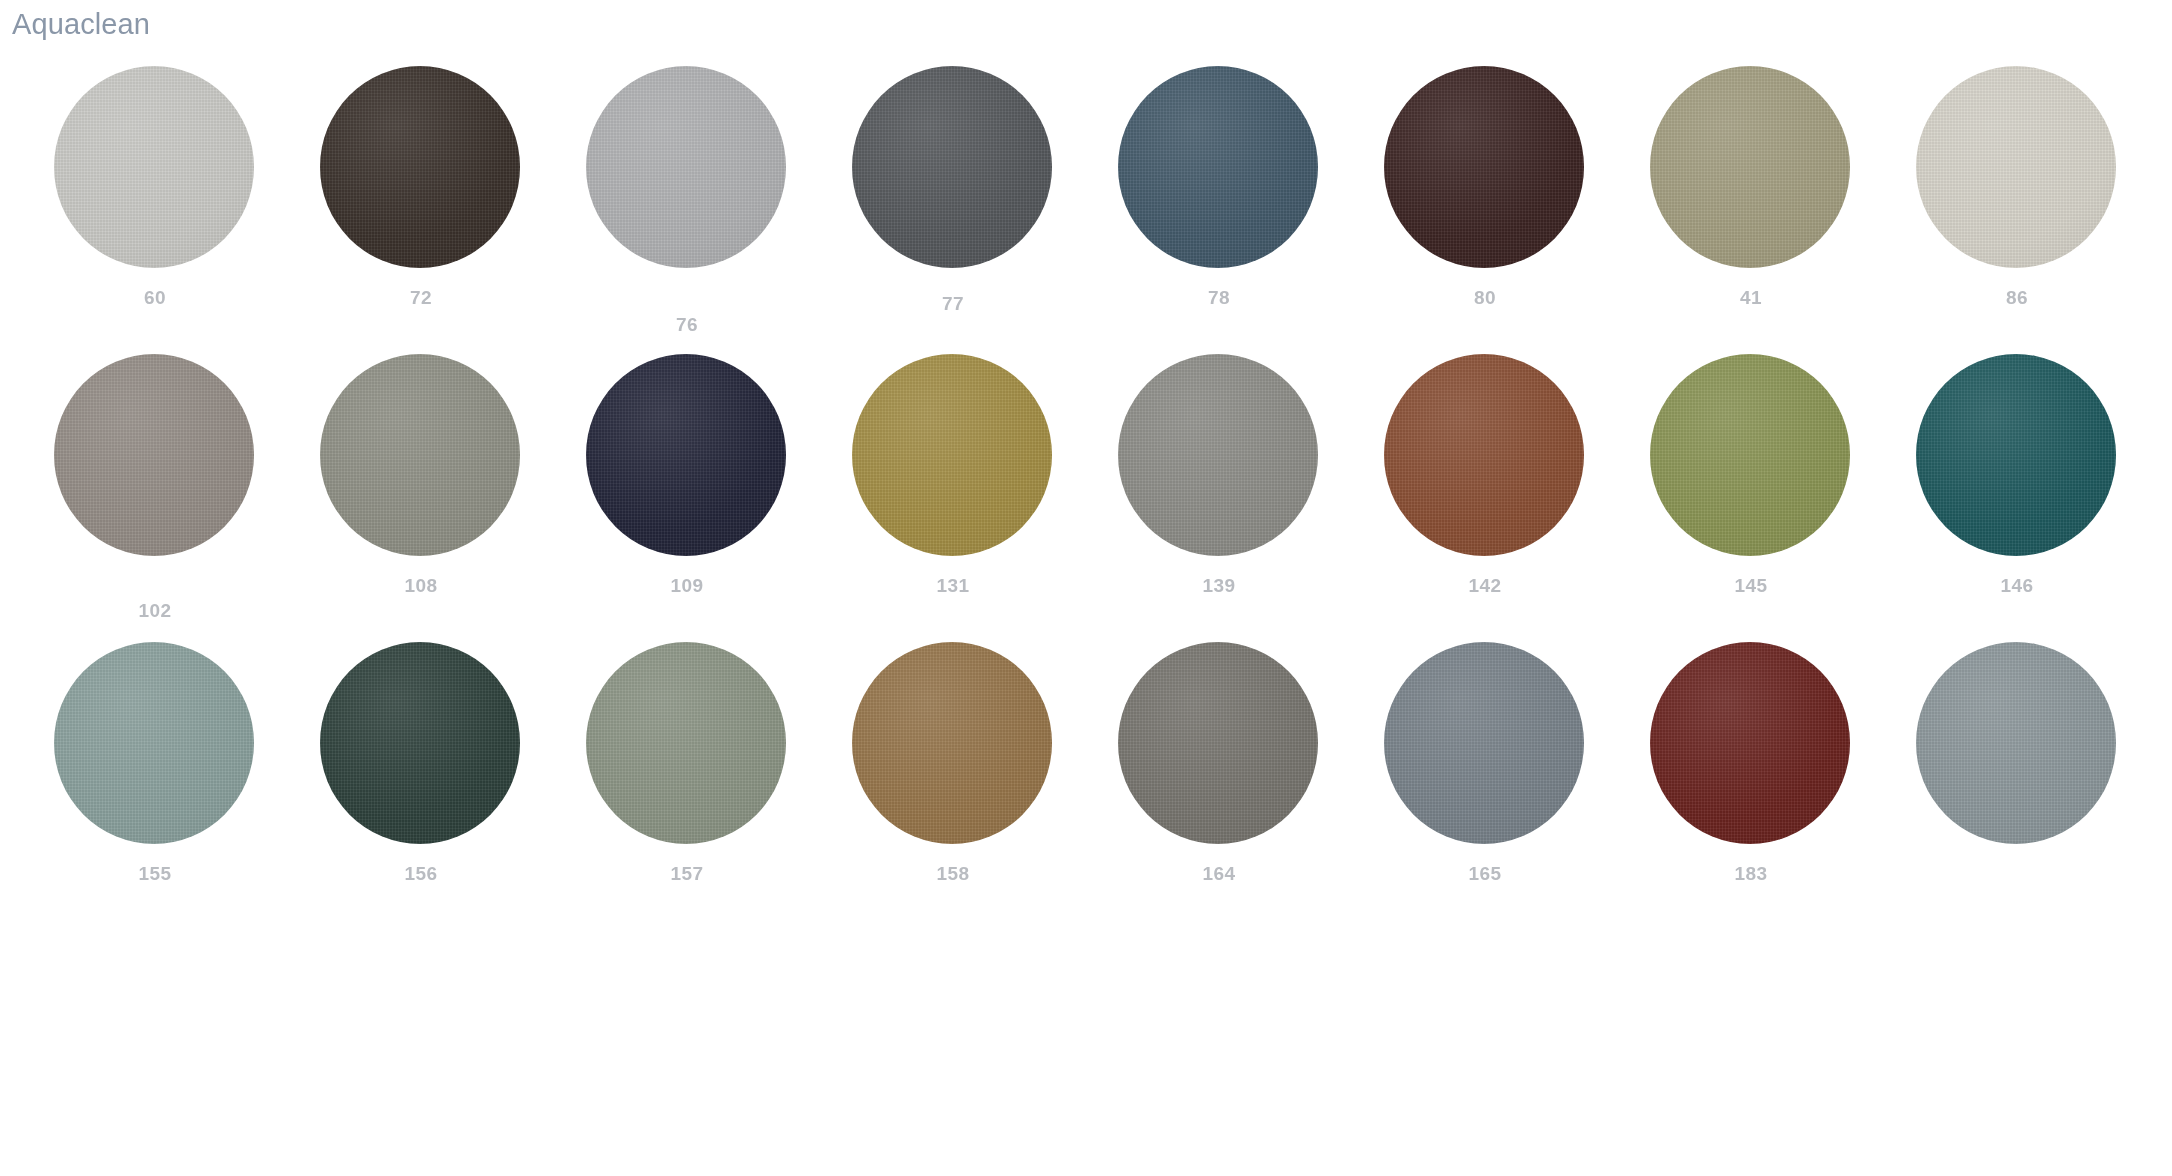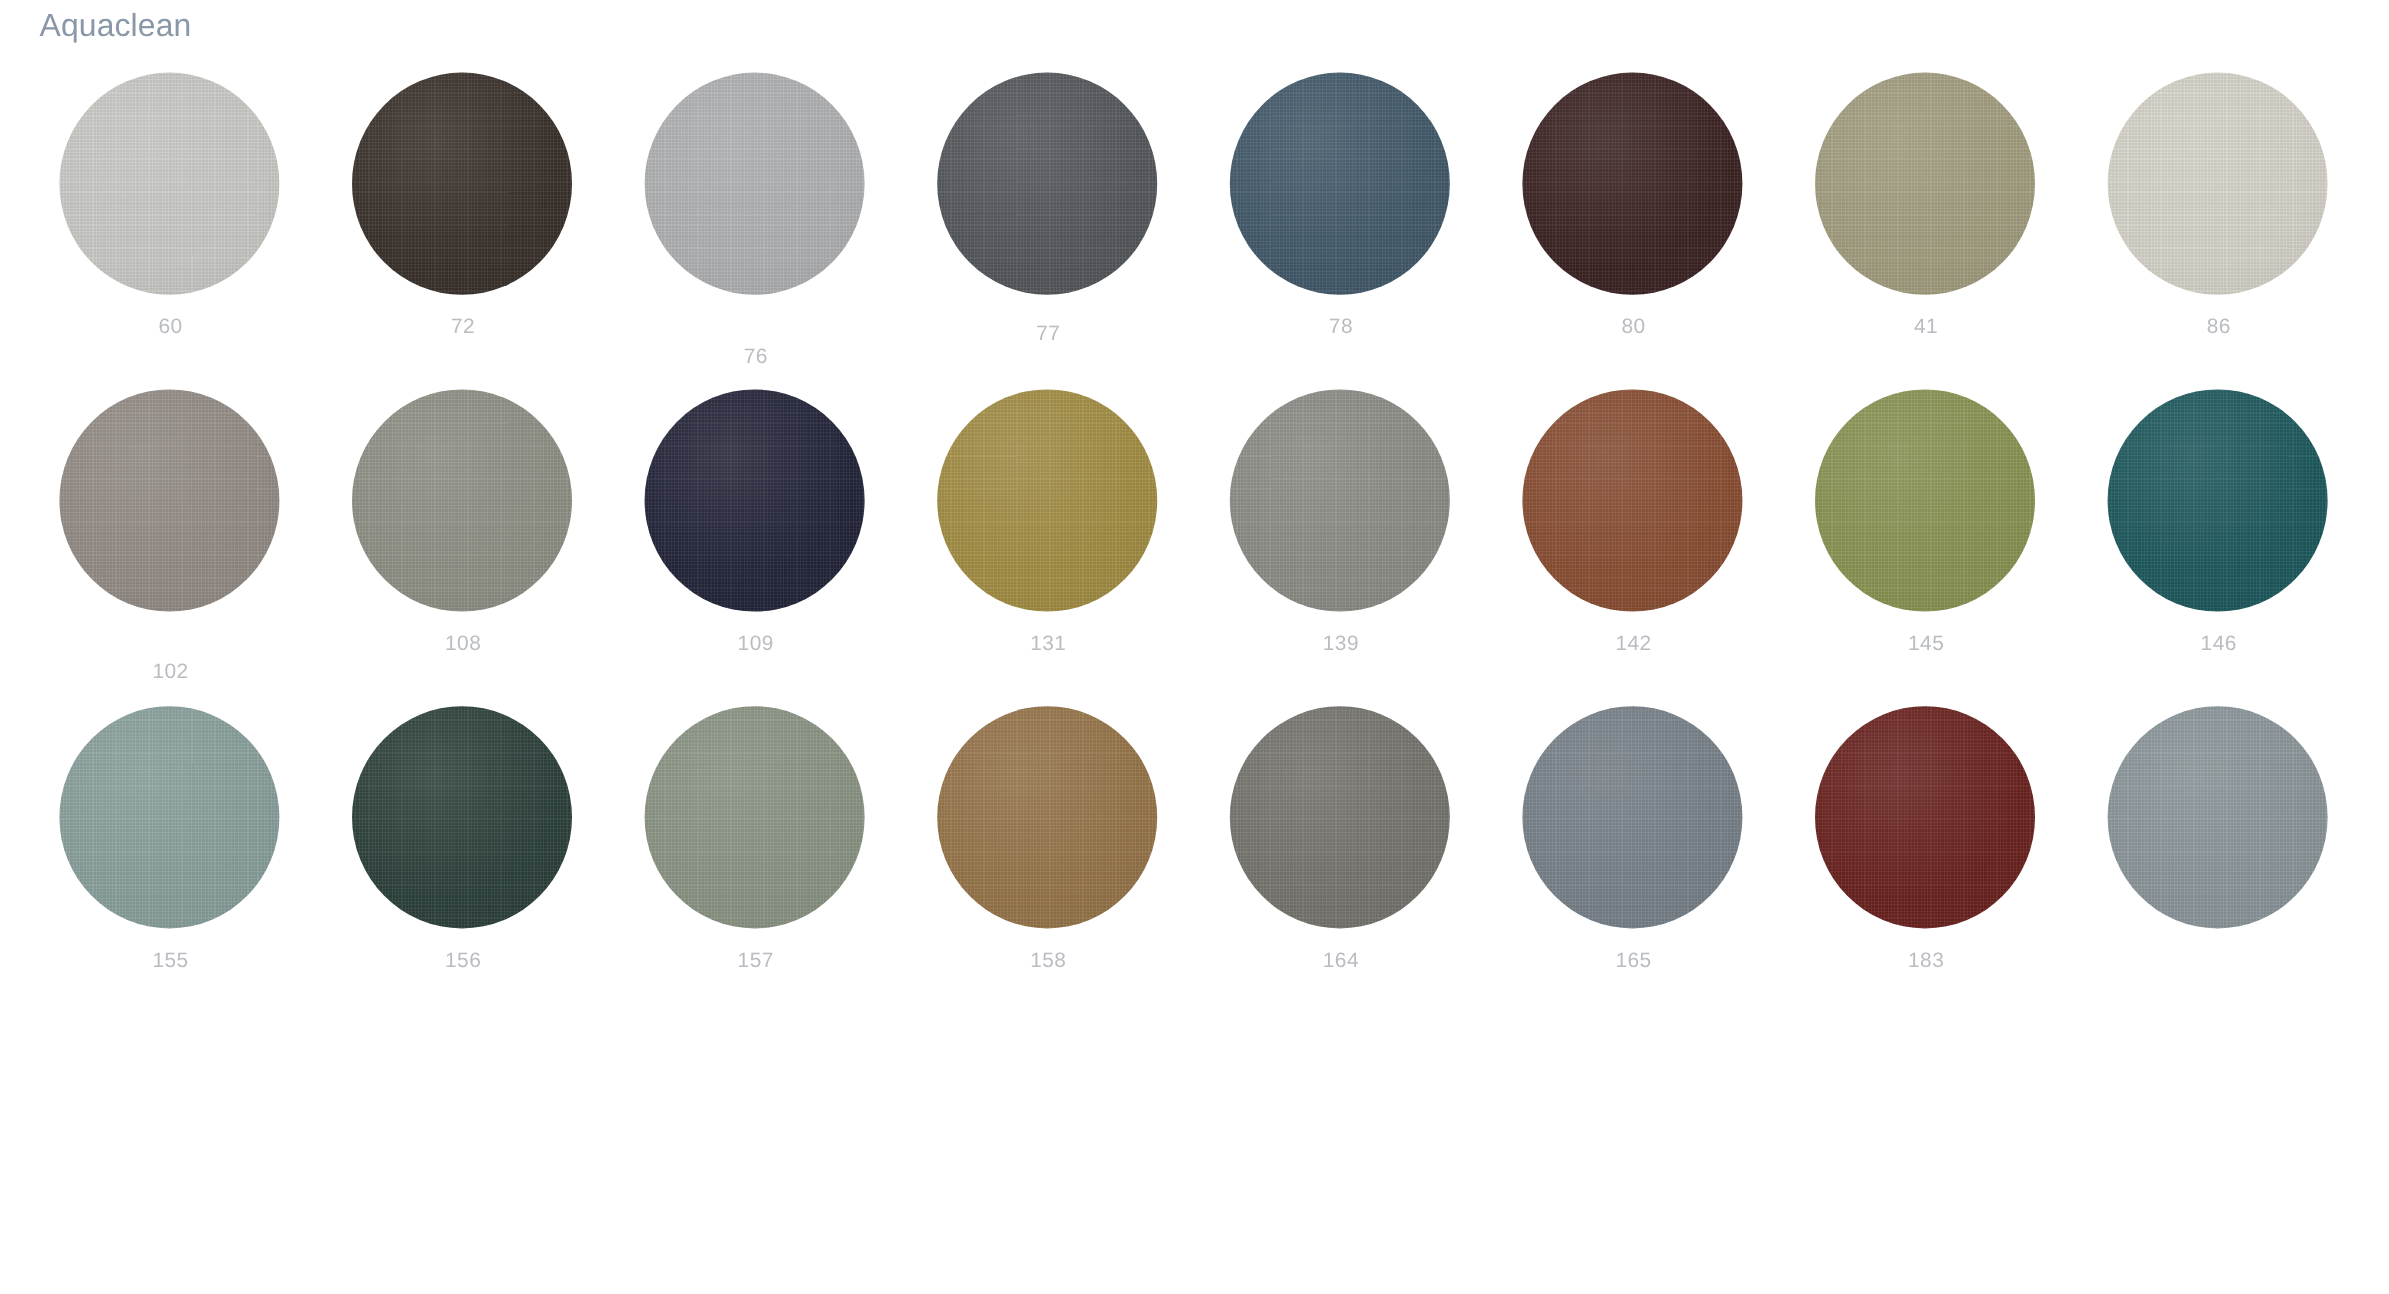--- a/index.html
+++ b/index.html
@@ -19,21 +19,21 @@
 
   .page {
     position: relative;
     width: 2172px;
     height: 1176px;
     background: #ffffff;
   }
 
   .collection-title {
     position: absolute;
-    left: 36px;
+    left: 12px;
     top: 7px;
     font-size: 29px;
     font-weight: 400;
     letter-spacing: 0.1px;
     color: #8a97a8;
     line-height: 1.2;
     white-space: nowrap;
   }
 
   .swatch-grid {
@@ -105,21 +105,21 @@
         rgba(0,0,0,0.00) 62%,
         rgba(0,0,0,0.055) 100%);
     pointer-events: none;
   }
 
   .swatch-label {
     width: 202px;
     text-align: center;
     margin-top: 20px;
     font-size: 19px;
-    font-weight: 400;
+    font-weight: 700;
     color: #b9bcc1;
     letter-spacing: 0.4px;
     line-height: 1.1;
     font-family: "Liberation Sans", sans-serif;
   }
 
   .swatch-label.is-empty { visibility: hidden; }
 </style>
 </head>
 <body style="background: rgb(255, 255, 255);">

